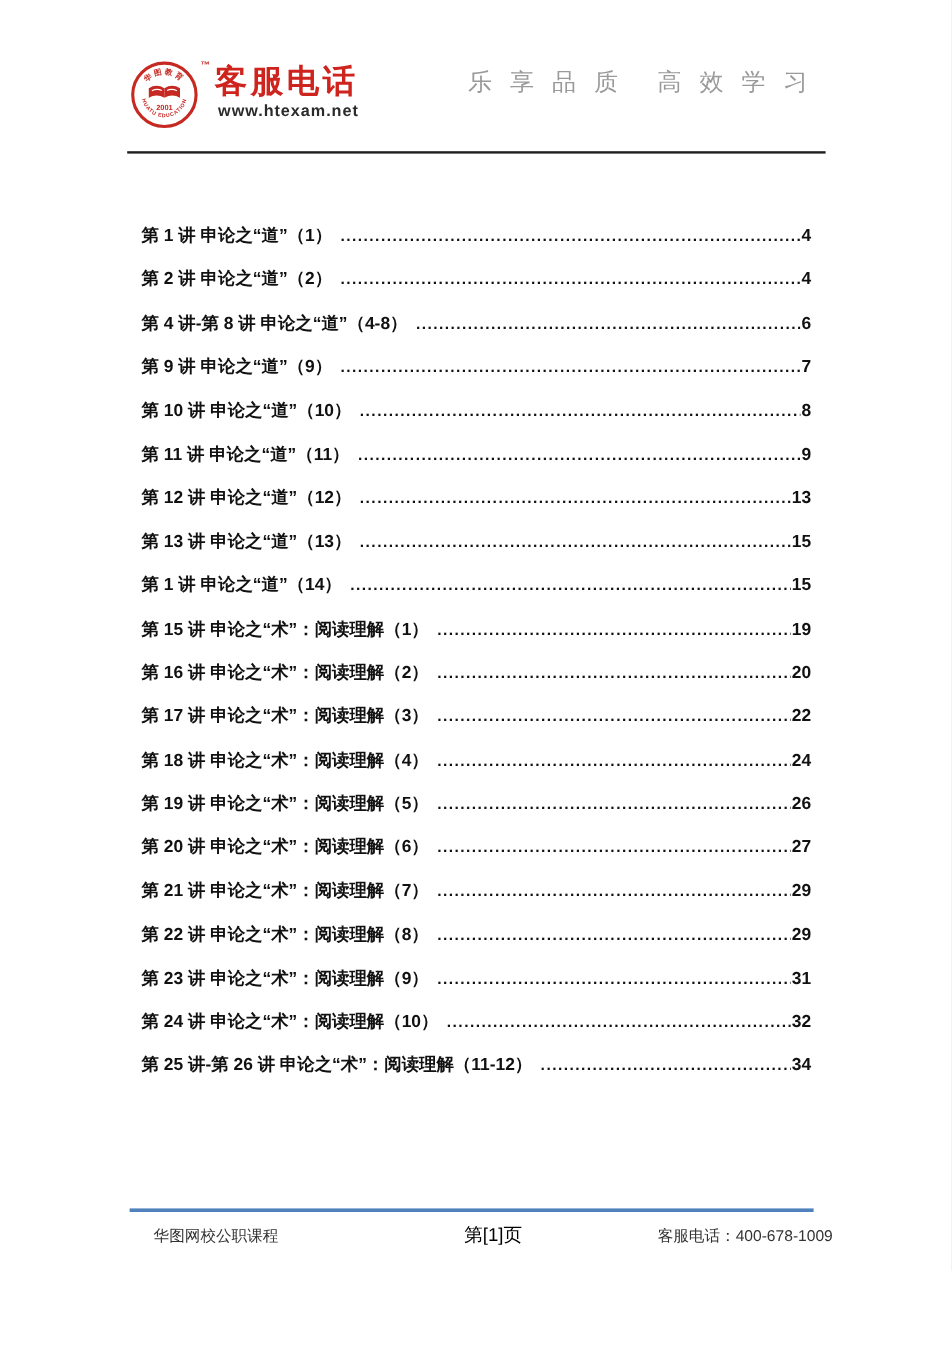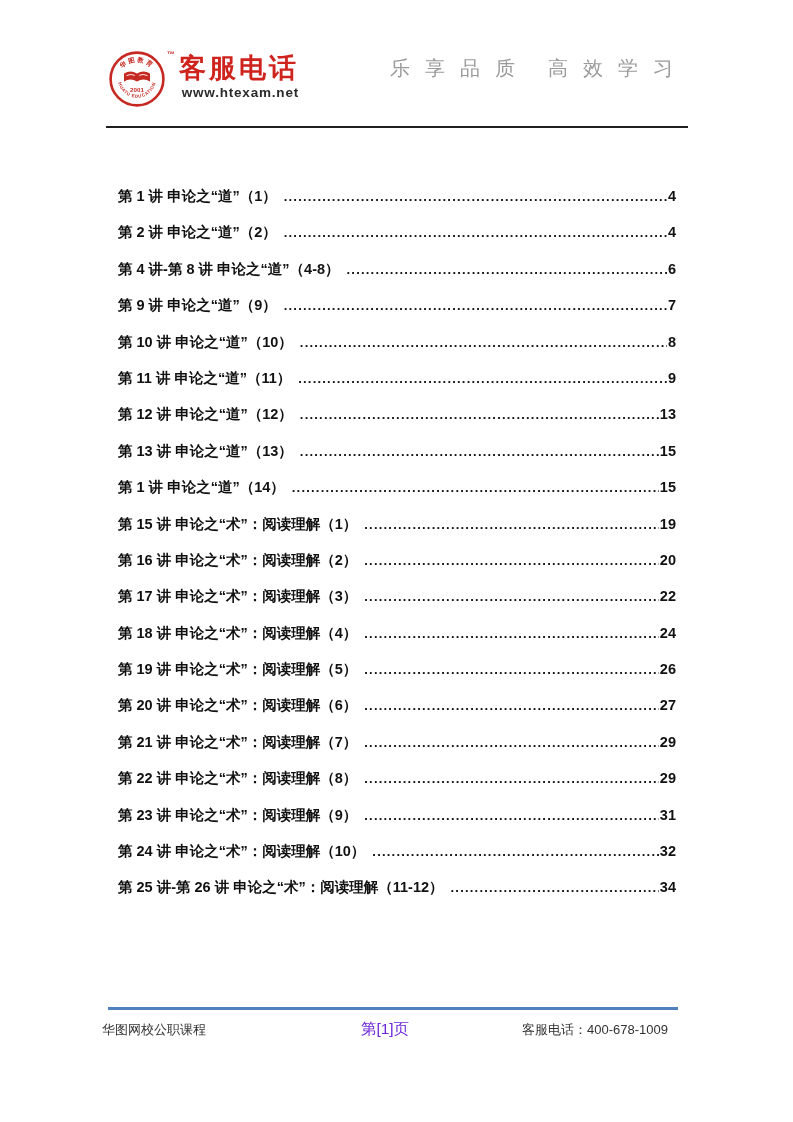--- a/index.html
+++ b/index.html
@@ -112,35 +112,35 @@
   .footer-rule {
     position: absolute;
     left: 108px;
     top: 1007px;
     width: 570px;
     height: 2.5px;
     background: #4f81bd;
   }
   .footer-row {
     position: absolute;
-    left: 102px;
+    left: 128px;
     top: 1021px;
     width: 566px;
     display: flex;
     justify-content: space-between;
     font-size: 13px;
     color: #333333;
   }
   .footer-center {
     position: absolute;
     left: 50%;
     transform: translateX(-50%);
     top: -2px;
     font-size: 15.5px;
-    color: #6d28d9;
+    color: #000000;
   }
 </style>
 </head>
 <body>
 
 <div class="page">
 
   <header class="page-header">
     <div class="logo-group">
       <div class="seal-wrap">

